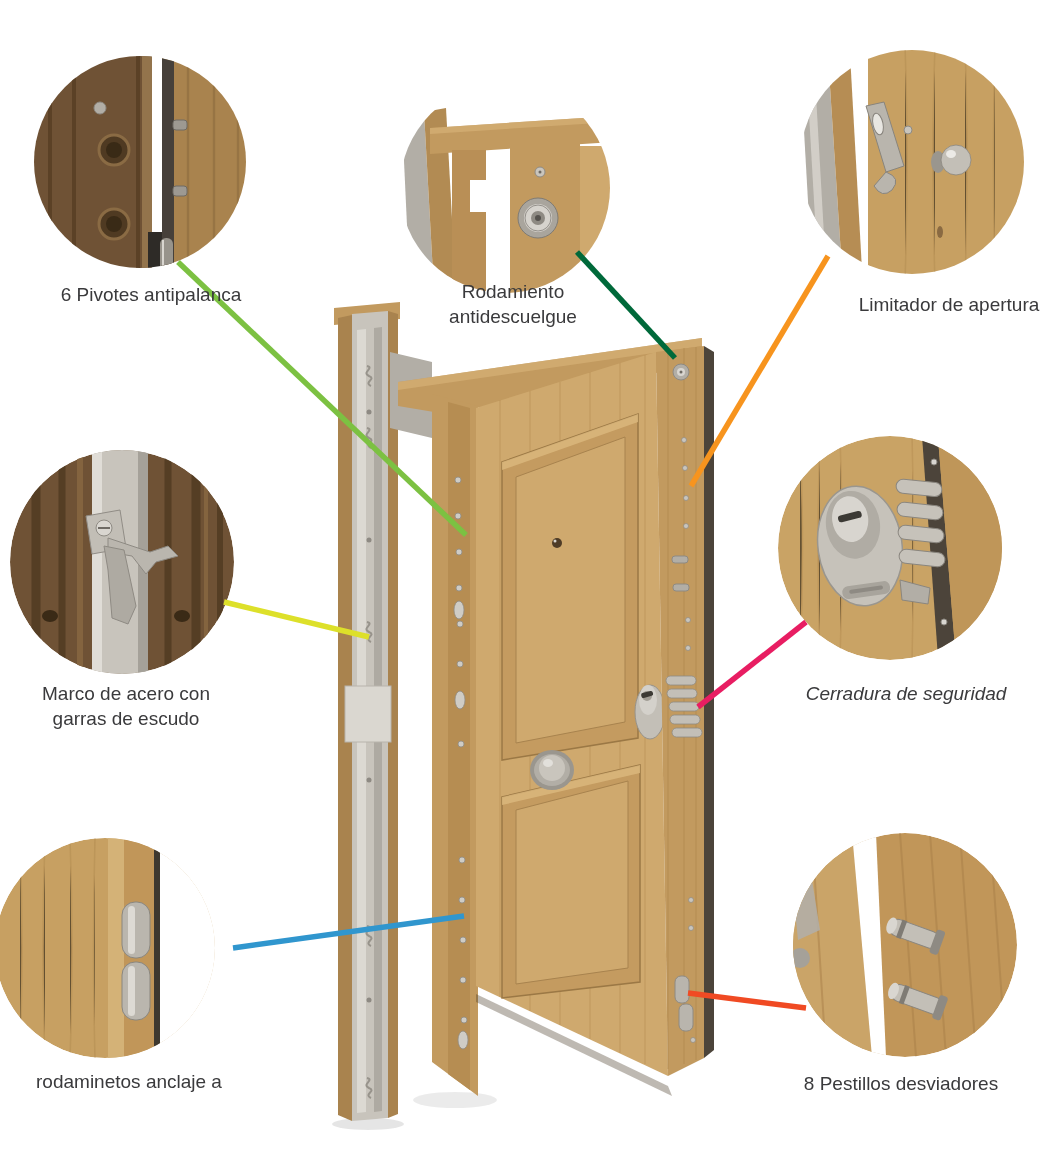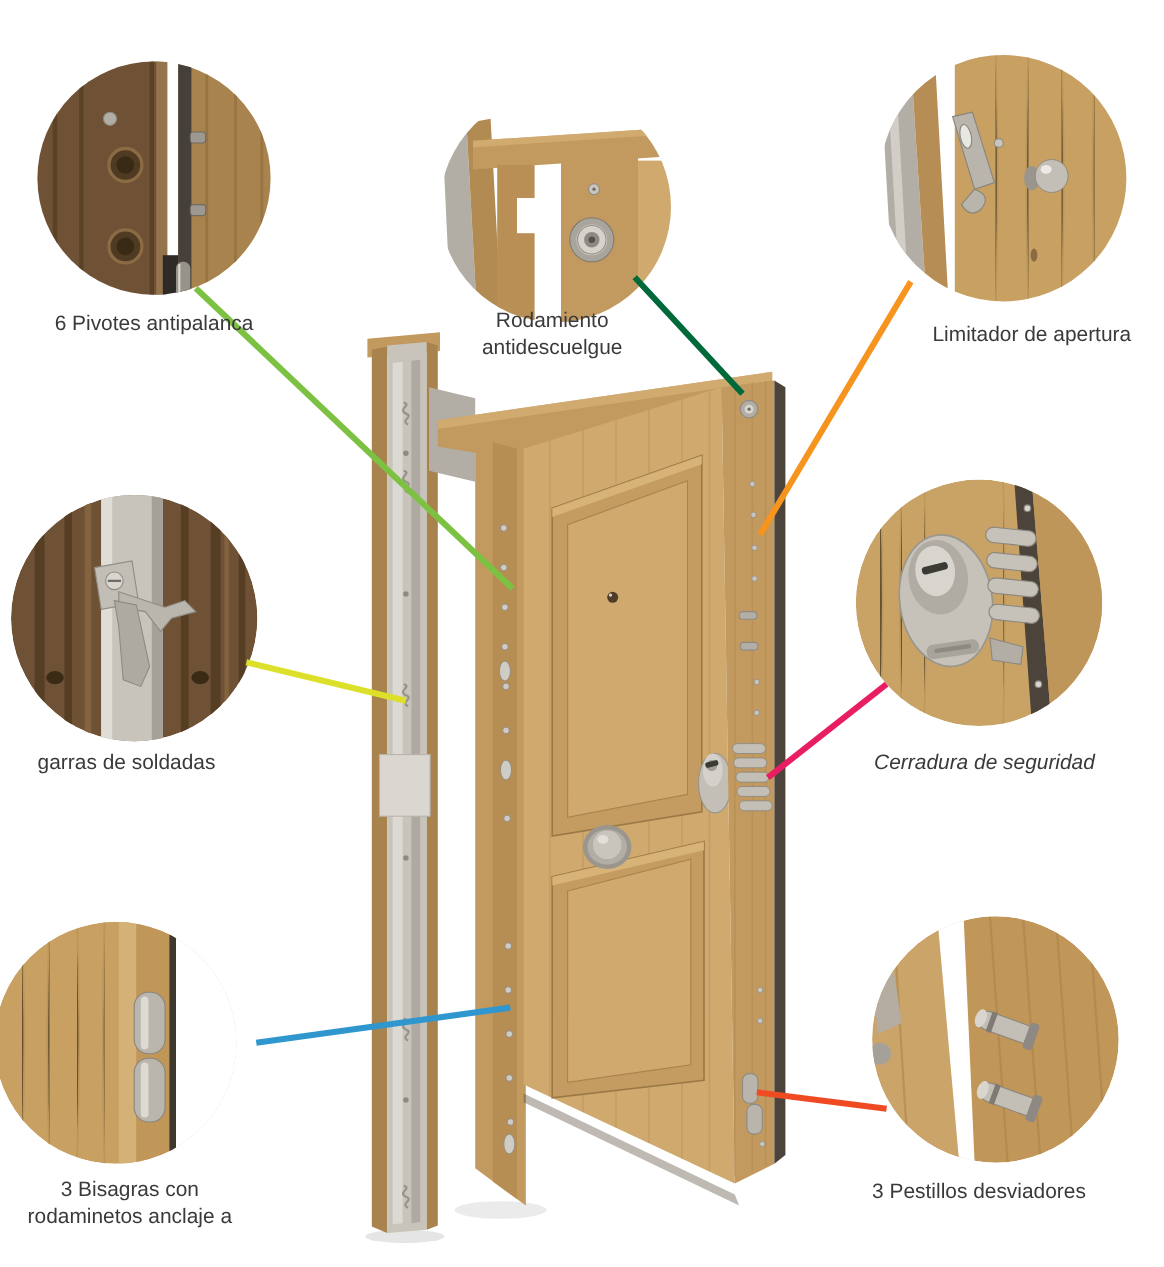--- a/index.html
+++ b/index.html
@@ -3,21 +3,21 @@
 <meta charset="utf-8">
 <style>
   html,body{margin:0;padding:0;background:#fff;}
   .canvas{
     position:relative;width:1058px;height:1152px;background:#fff;overflow:hidden;
     font-family:"Liberation Sans", sans-serif;
   }
   .scene-svg{position:absolute;left:0;top:0;}
   .callout-label{
     position:absolute;color:#3a3a3c;font-size:19px;line-height:25px;
-    text-align:center;letter-spacing:0;
+    text-align:center;letter-spacing:0;margin-left:11px;
   }
   .lbl-line{display:block;}
   
   .f-wood-light{fill:var(--wood_light)}
   .f-wood-mid{fill:var(--wood_mid)}
   .f-wood-deep{fill:var(--wood_deep)}
   .f-walnut{fill:var(--walnut)}
   .f-steel{fill:var(--steel)}
   .f-metal{fill:var(--metal)}
   .f-edge{fill:var(--edge_dark)}
@@ -386,29 +386,29 @@
 <div class="callout-label" style="left:387px;top:279px;width:230px;">
   <span class="lbl-line">Rodamiento</span>
   <span class="lbl-line">antidescuelgue</span>
 </div>
 
 <div class="callout-label" style="left:818px;top:292px;width:240px;">
   <span class="lbl-line">Limitador de apertura</span>
 </div>
 
 <div class="callout-label" style="left:0px;top:681px;width:230px;">
-  <span class="lbl-line">garras de soldadas</span>
+  <span class="lbl-line">Marco de acero con</span>
+  <span class="lbl-line">garras de escudo</span>
 </div>
 
 <div class="callout-label" style="left:780px;top:681px;width:230px;font-style:italic;">
   <span class="lbl-line">Cerradura de seguridad</span>
 </div>
 
 <div class="callout-label" style="left:0px;top:1069px;width:236px;">
-  <span class="lbl-line">3 Bisagras con</span>
   <span class="lbl-line">rodaminetos anclaje a</span>
 </div>
 
 <div class="callout-label" style="left:775px;top:1071px;width:230px;">
-  <span class="lbl-line">3 Pestillos desviadores</span>
+  <span class="lbl-line">8 Pestillos desviadores</span>
 </div>
 
 </div>
 
 </body></html>

